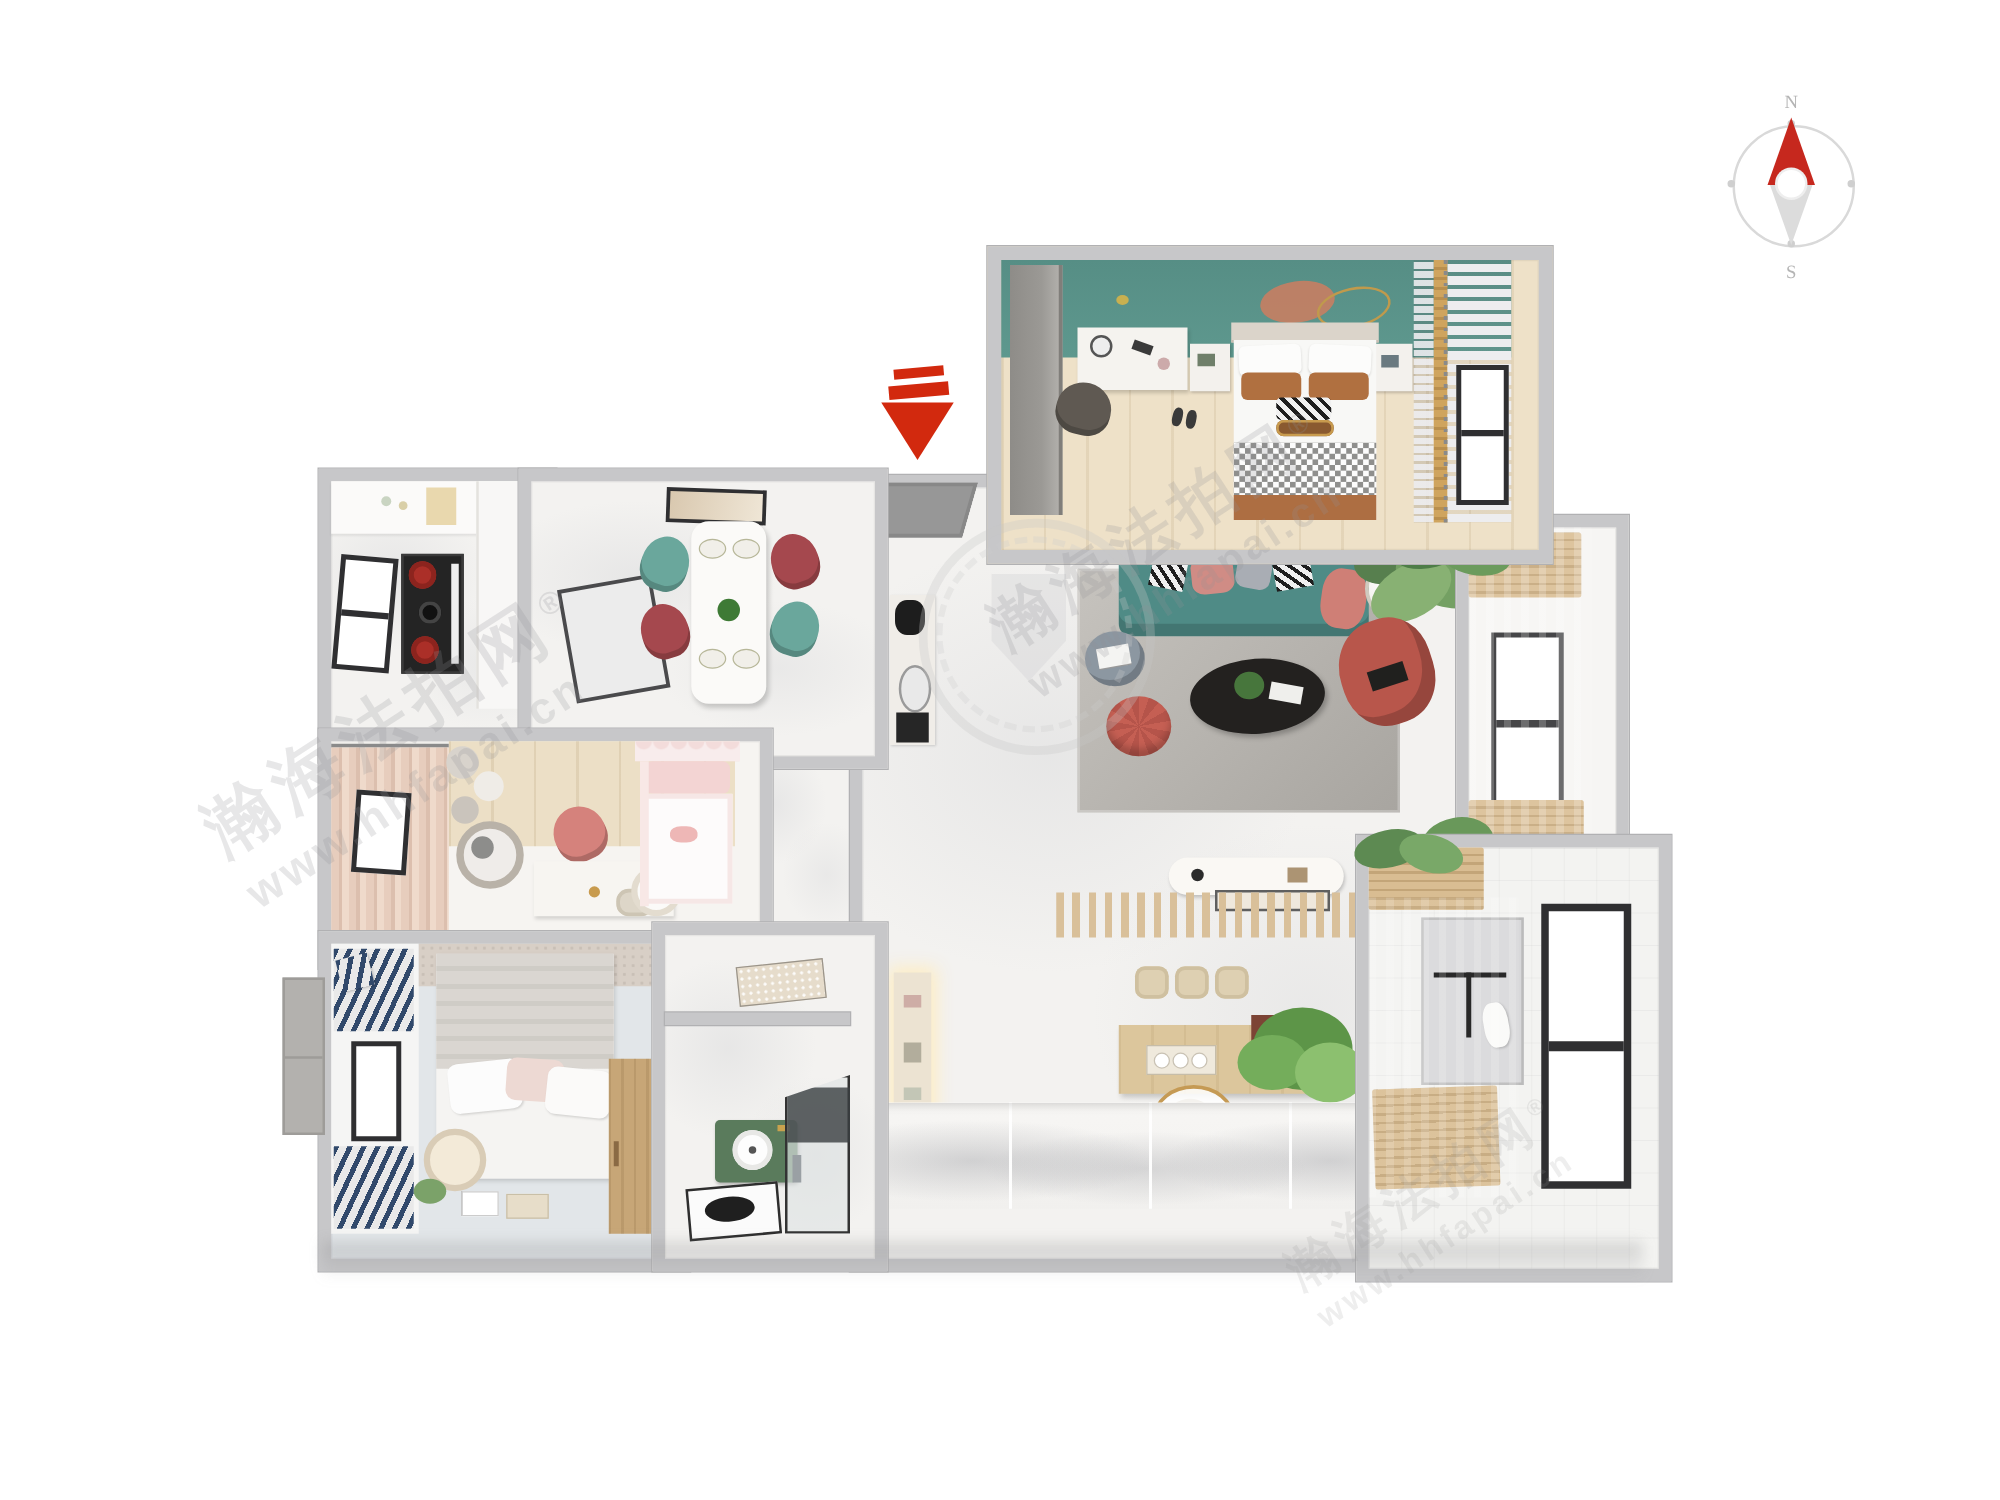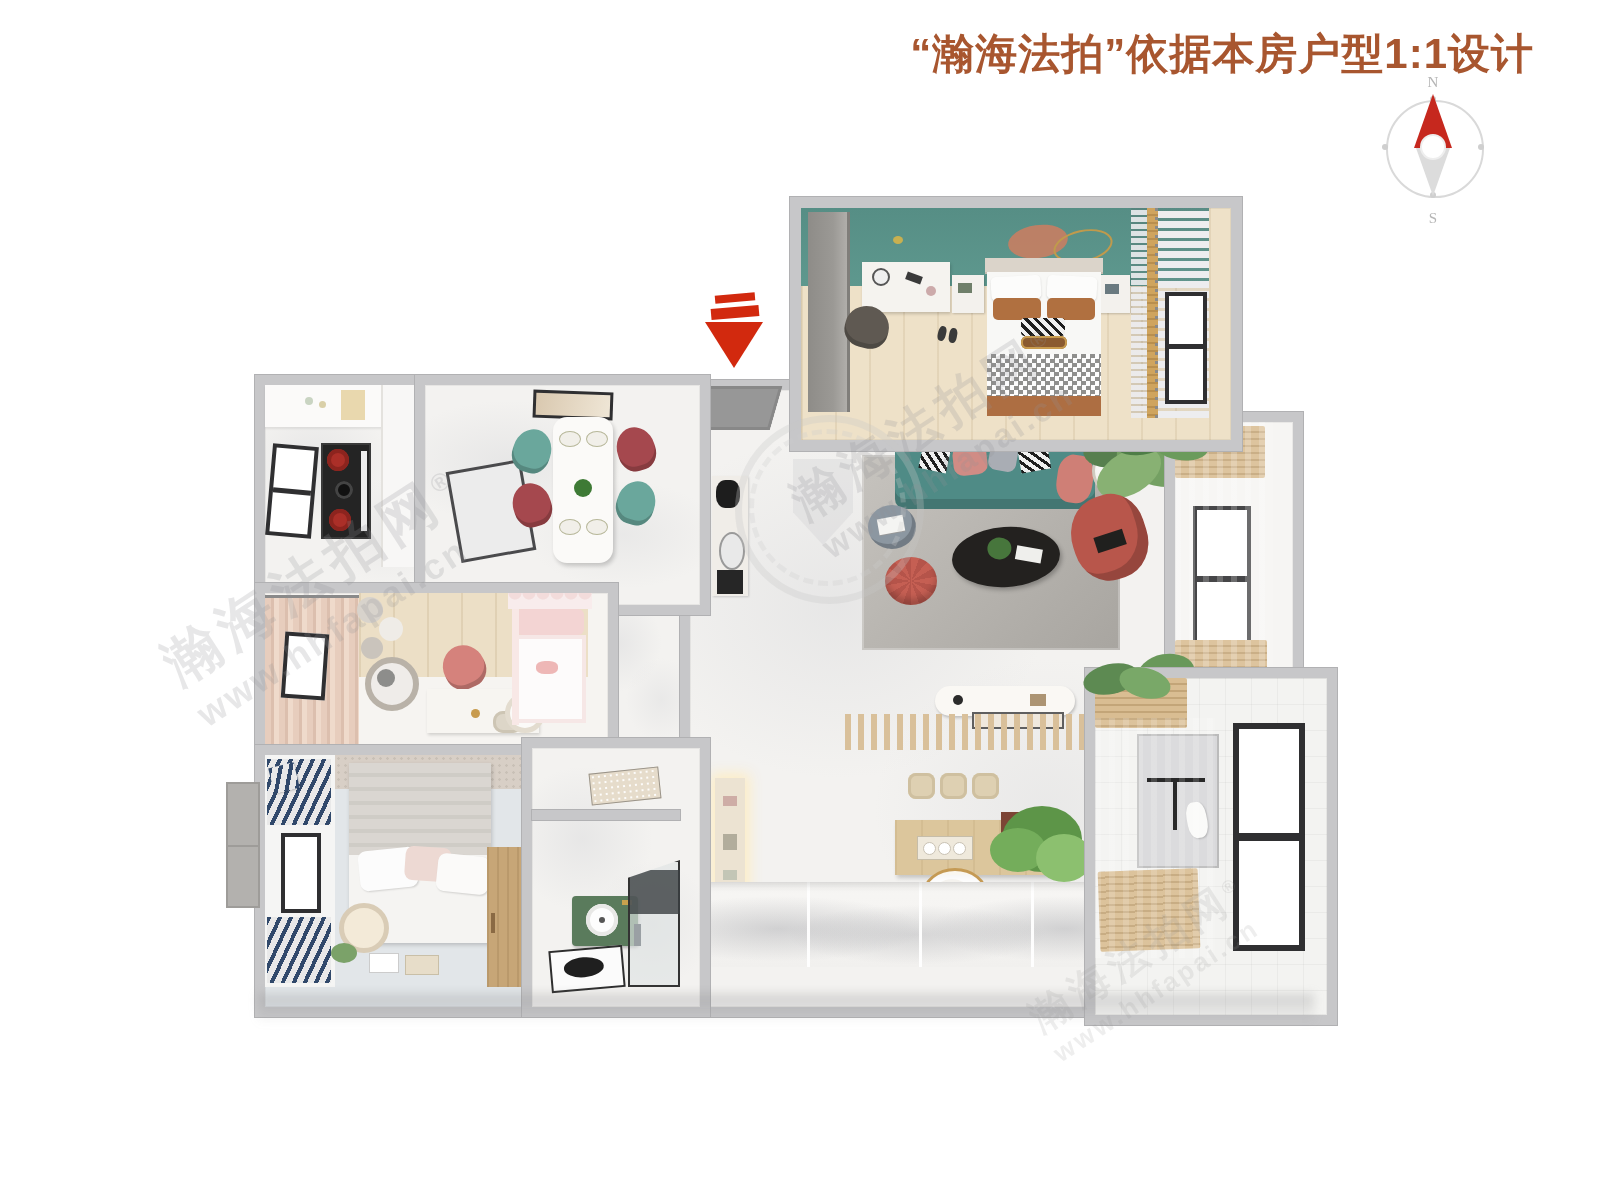--- a/index.html
+++ b/index.html
@@ -40,21 +40,20 @@
     box-shadow:inset 0 6px 8px -4px rgba(100,100,100,0.28);}
   .title{position:absolute;z-index:50;font-weight:700;font-size:42px;letter-spacing:1px;
          color:var(--title-color,#a8562f);}
   .compass-label{color:#b5b5b5;font-family:"Liberation Serif",serif;font-size:15px;text-align:center;}
 </style>
 </head>
 <body>
 
 <div class="stage">
 
-  <div class="title" style="right:66px;top:26px;">“瀚海法拍”依据本房户型1:1设计</div>
 
   <div class="a" style="left:1379px;top:74px;width:108px;height:156px;z-index:50;">
     <div class="a compass-label" style="left:0;top:0;width:108px;">N</div>
     <div class="a" style="left:7px;top:26px;width:94px;height:94px;border:2px solid #d9d9d9;border-radius:50%;background:rgba(255,255,255,0.6);"></div>
     <div class="a" style="left:51px;top:22px;width:6px;height:6px;border-radius:50%;background:#cfcfcf;"></div>
     <div class="a" style="left:51px;top:118px;width:6px;height:6px;border-radius:50%;background:#cfcfcf;"></div>
     <div class="a" style="left:3px;top:70px;width:6px;height:6px;border-radius:50%;background:#cfcfcf;"></div>
     <div class="a" style="left:99px;top:70px;width:6px;height:6px;border-radius:50%;background:#cfcfcf;"></div>
     <div class="a" style="left:35px;top:20px;width:0;height:0;border-left:19px solid transparent;border-right:19px solid transparent;border-bottom:54px solid var(--compass-red,#c6281e);"></div>
     <div class="a" style="left:37px;top:74px;width:0;height:0;border-left:17px solid transparent;border-right:17px solid transparent;border-top:48px solid #dcdcdc;"></div>

